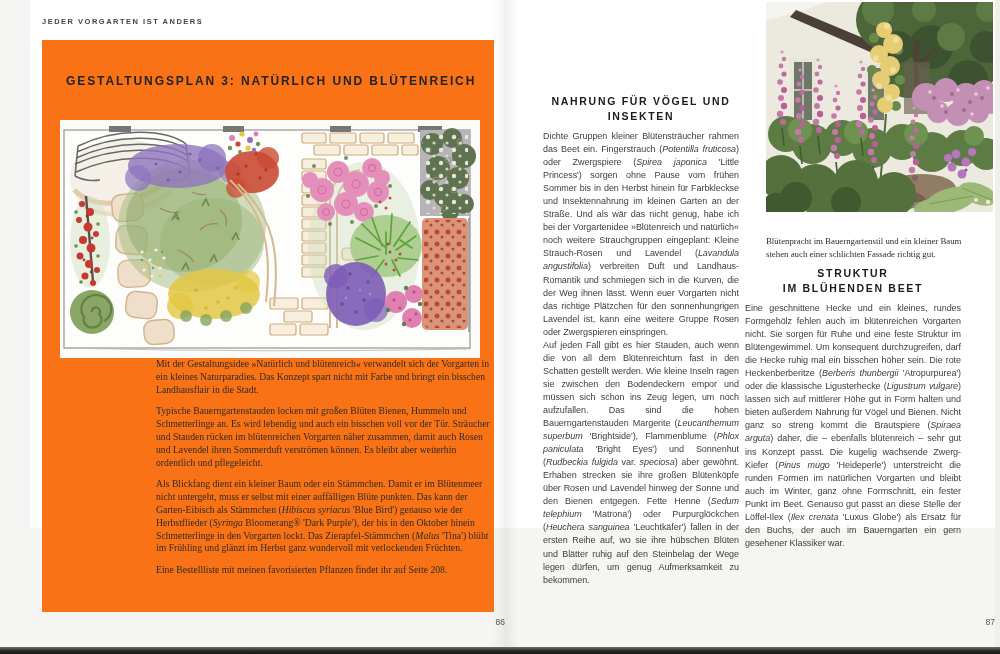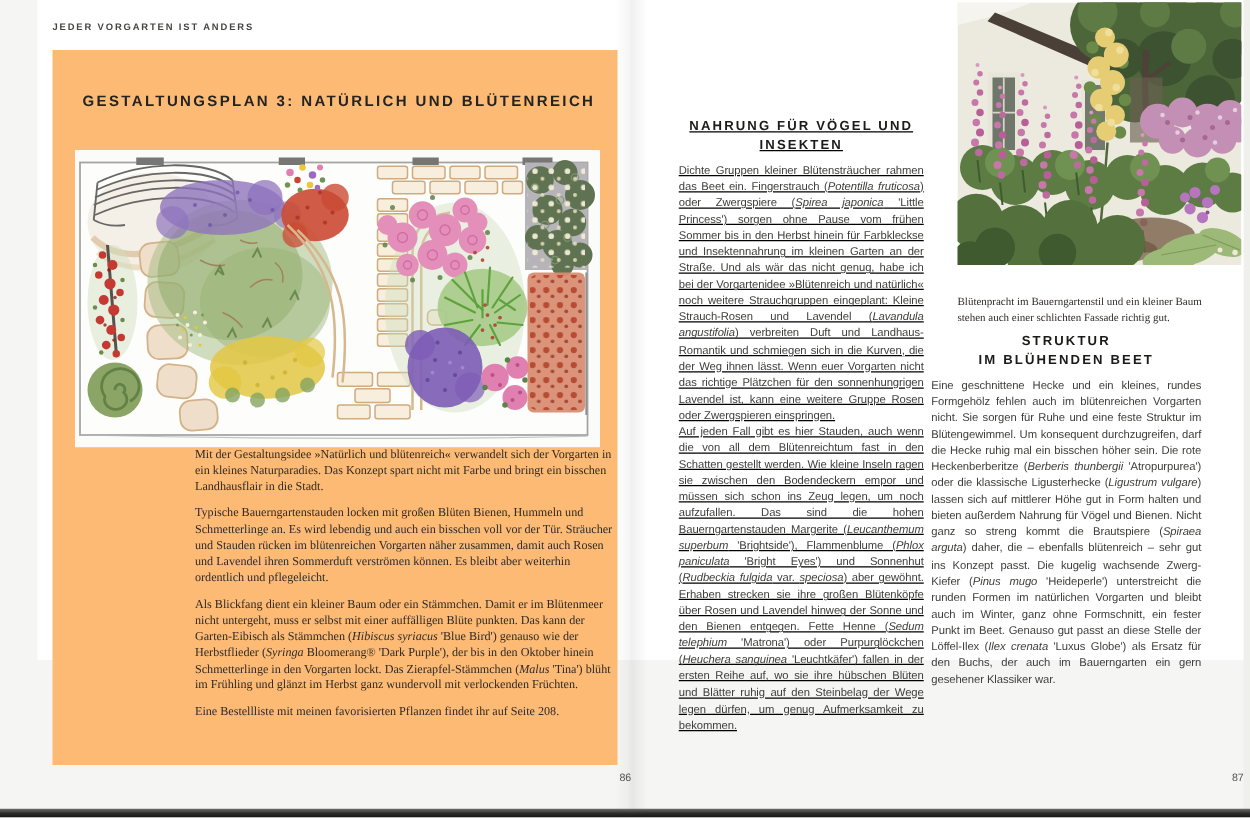--- a/index.html
+++ b/index.html
@@ -8,29 +8,29 @@
   .page{position:absolute;top:0;height:528px;background:#ffffff;}
   .page-left{left:30px;width:475px;}
   .page-right{left:505px;width:490px;}
   .gutter-shadow{position:absolute;left:492px;top:0;width:26px;height:648px;pointer-events:none;
     background:linear-gradient(90deg,rgba(0,0,0,0) 0%,rgba(0,0,0,0.035) 42%,rgba(0,0,0,0.06) 52%,rgba(0,0,0,0) 100%);}
   .bottom-edge{position:absolute;left:0;top:647px;width:1000px;height:7px;
     background:linear-gradient(180deg,#6d6d6b 0%,#2a2a28 55%,#161614 100%);}
   .right-edge{position:absolute;left:995px;top:0;width:5px;height:648px;background:#efefec;}
 
   .kicker{position:absolute;left:12px;top:17px;font-size:7.5px;font-weight:700;letter-spacing:1.5px;color:#454543;}
-  .panel{position:absolute;left:12px;top:40px;width:452px;height:572px;background:#fdba74;}
+  .panel{position:absolute;left:12px;top:40px;width:452px;height:572px;background:#f97316;}
   .plan-title{position:absolute;left:24px;top:34px;margin:0;font-size:12px;font-weight:700;letter-spacing:1.9px;color:#232321;white-space:nowrap;}
   .plan-art{position:absolute;left:18px;top:80px;width:432px;height:238px;}
   .plan-text{position:absolute;left:114px;top:318px;width:334px;font-family:"Liberation Serif",serif;
     font-size:9.7px;line-height:12.8px;color:#2e2b28;}
   .plan-text p{margin:0 0 9px 0;}
   .pagenum{position:absolute;left:0;top:617px;width:100%;text-align:right;font-size:8.5px;color:#55534f;}
 
-  .col1{position:absolute;left:38px;top:94px;width:196px;text-decoration:underline;}
+  .col1{position:absolute;left:38px;top:94px;width:196px;}
   .col2{position:absolute;left:240px;top:266px;width:216px;}
   .sec-heading{margin:0 0 6px 0;font-size:10.5px;line-height:15px;font-weight:700;letter-spacing:1.7px;text-align:center;color:#1b1b19;}
   .sans-body{font-size:9px;line-height:13.05px;text-align:justify;color:#3d3d3b;letter-spacing:-0.05px;}
   .sans-body p{margin:0;}
   .sans-body i, .plan-text i{font-style:italic;}
   .photo-art{position:absolute;left:261px;top:2px;width:227px;height:210px;}
   .caption{position:absolute;left:261px;top:235px;width:205px;font-family:"Liberation Serif",serif;
     font-size:8.8px;line-height:13px;color:#2f2d2a;}
 </style>
 </head>

